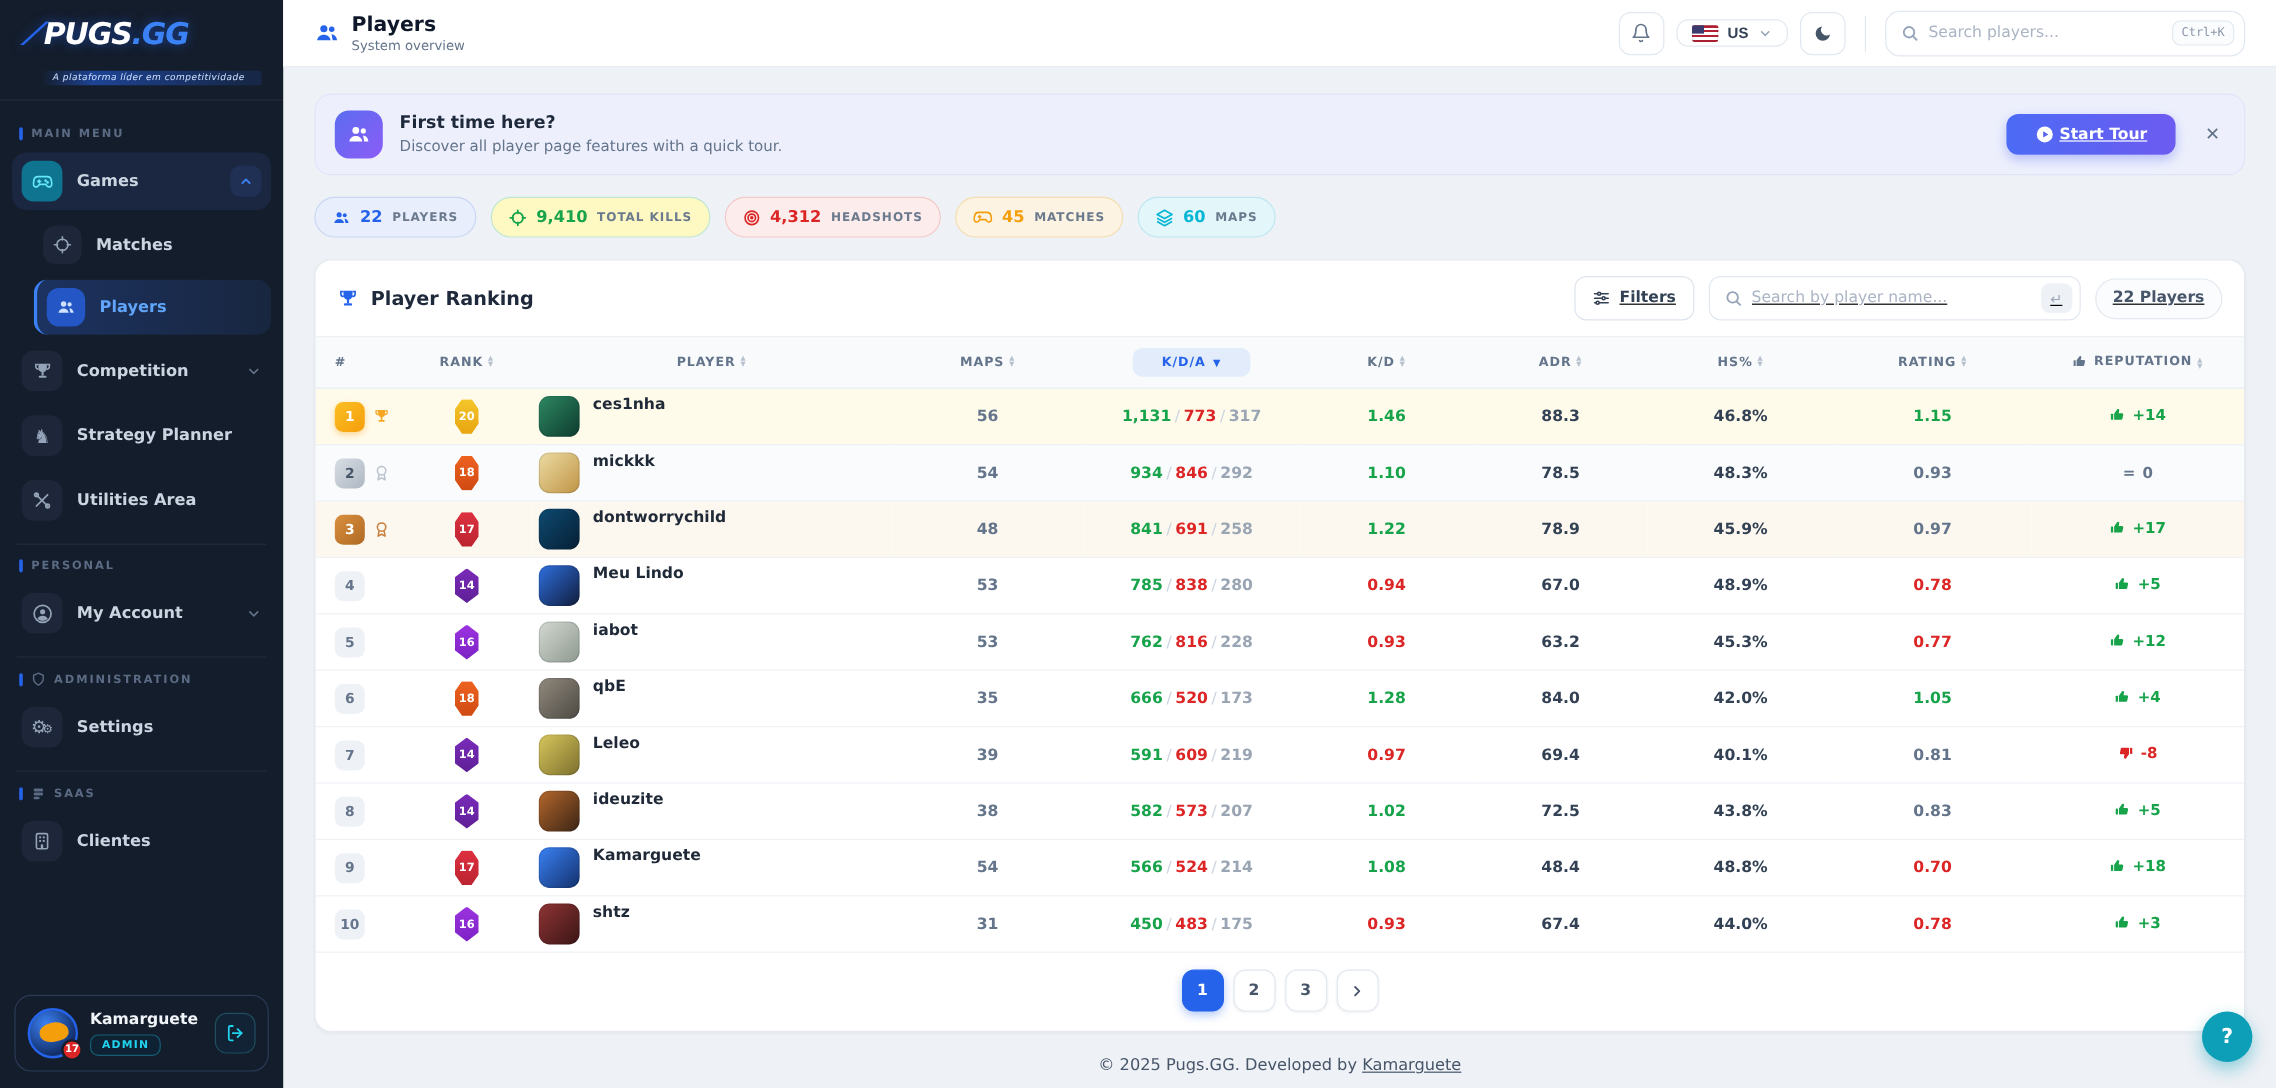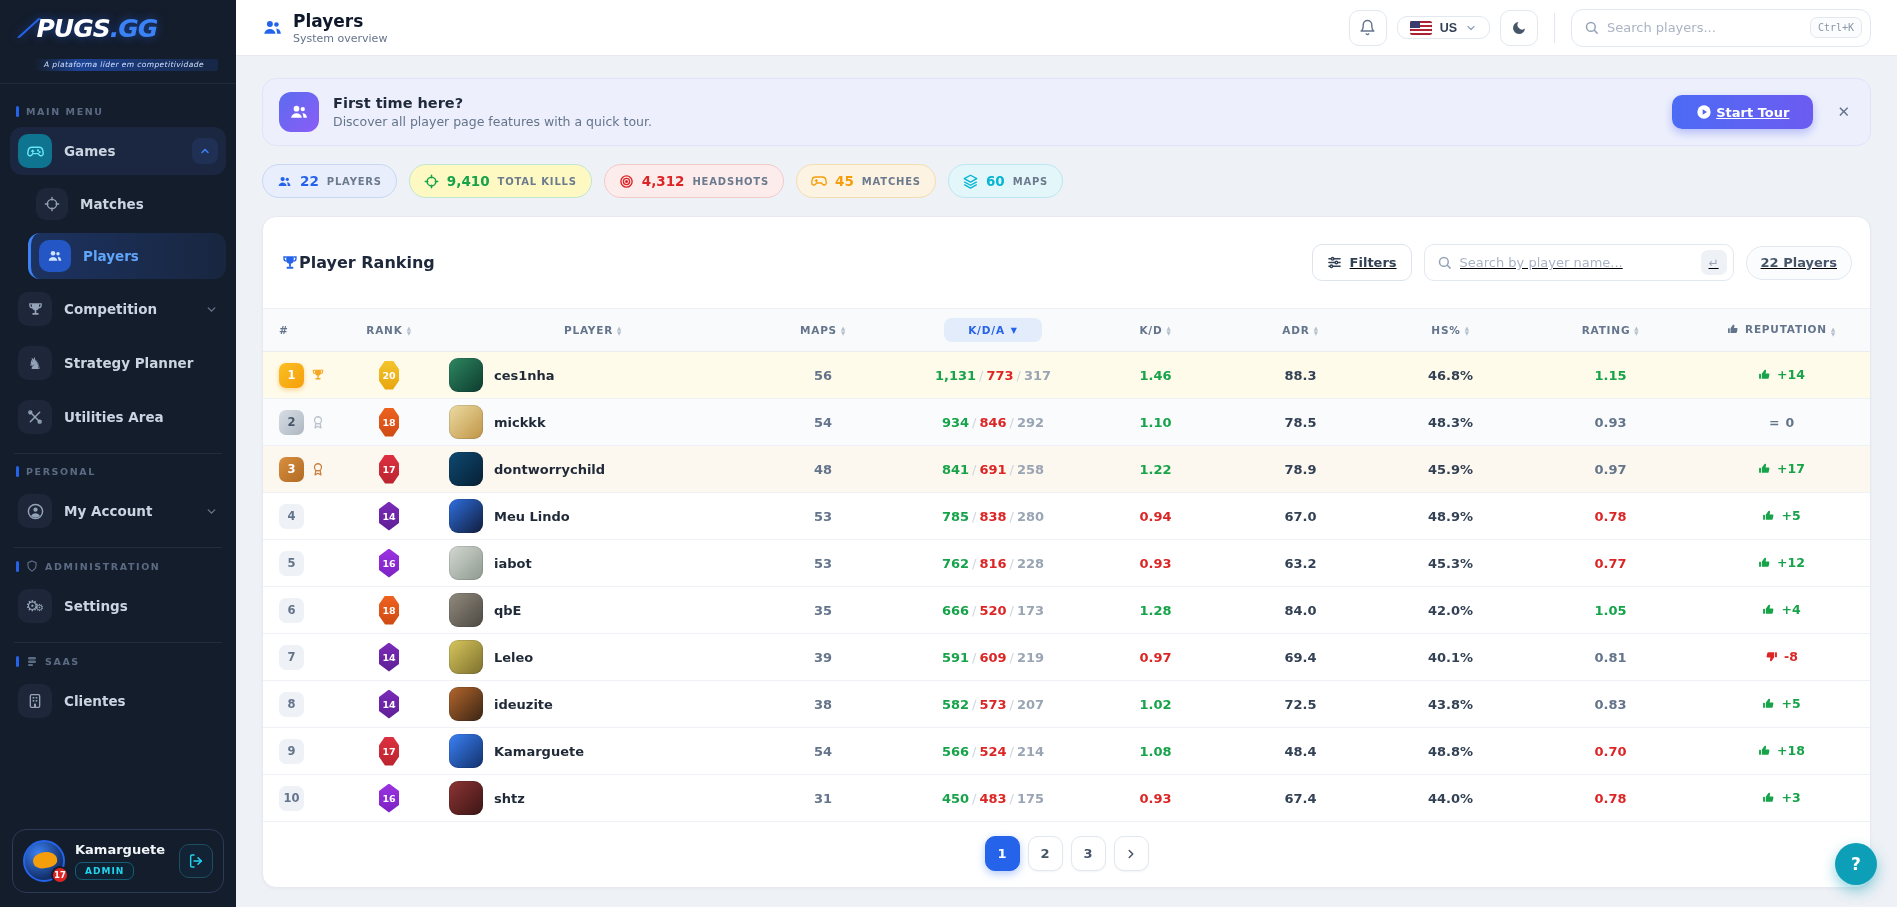--- a/index.html
+++ b/index.html
@@ -71,21 +71,21 @@
   .pill .pv { font-size:13.5px; }
   .pill .pl { font-size:10px; font-weight:700; letter-spacing:.8px; color:#6b7a8d; }
   .pill.blue  { background:#e8eefb; border-color:#c9d7f4; } .pill.blue .pv, .pill.blue .pi { color:#2563eb; }
   .pill.green { background:#fef9c3; border-color:#bfe7d1; } .pill.green .pv,.pill.green .pi { color:#16a34a; }
   .pill.red   { background:#fdecec; border-color:#f4c9c9; } .pill.red .pv, .pill.red .pi  { color:#dc2626; }
   .pill.orange{ background:#fdf3e2; border-color:#f3deb2; } .pill.orange .pv,.pill.orange .pi{ color:#f59e0b; }
   .pill.cyan  { background:#e3f6fa; border-color:#bde7f0; } .pill.cyan .pv,.pill.cyan .pi { color:#06b6d4; }
 
   
   .card { background:#fff; border:1px solid #e6eaf0; border-radius:14px; margin-top:18px; box-shadow:0 1px 3px rgba(15,23,42,.04); overflow:hidden; }
-  .card-head { display:flex; align-items:center; padding:27px 18px; }
+  .card-head { display:flex; align-items:center; padding:13px 18px; gap:10px; }
   .card-title { font-size:16px; font-weight:800; color:#1e293b; }
   .card-head-right { margin-left:auto; display:flex; align-items:center; gap:12px;text-decoration:underline; }
   .filters-btn { display:flex; align-items:center; gap:8px; height:37px; padding:0 14px; border:1px solid #dde4ec; border-radius:10px; background:#fff; font-size:13px; font-weight:700; color:#334155; cursor:pointer; font-family:inherit; }
   .table-search { display:flex; align-items:center; gap:8px; width:310px; height:37px; border:1px solid #e2e8f0; border-radius:10px; padding:0 6px 0 12px; color:#94a3b8; background:#fff; }
   .table-search input { border:none; outline:none; flex:1; font-size:13px; color:#334155; font-family:inherit; min-width:0; }
   .table-search input::placeholder { color:#aab4c4; }
   .enter-kbd { width:26px; height:25px; border-radius:7px; background:#eef1f6; color:#9aa6b6; font-size:12px; display:flex; align-items:center; justify-content:center; }
   .count-badge { height:34px; display:flex; align-items:center; padding:0 14px; border:1px solid #e2e8f0; border-radius:999px; background:#fbfcfe; font-size:13px; font-weight:700; color:#475569; }
 
   table { width:100%; border-collapse:collapse; }
@@ -102,21 +102,21 @@
   .pos-badge.gold   { background:linear-gradient(135deg,#fbbf24,#f59e0b); color:#fff; box-shadow:0 2px 5px rgba(245,158,11,.4); }
   .pos-badge.silver { background:linear-gradient(135deg,#d7dde4,#aeb7c2); color:#475569; }
   .pos-badge.bronze { background:linear-gradient(135deg,#d98f3e,#b06a24); color:#fff; }
   .medal { color:#c3ccd6; } .medal.gold { color:#f5a623; } .medal.silver { color:#b9c2cd; } .medal.bronze { color:#c97f3d; }
   .rank-badge { width:20px; height:29px; display:inline-flex; align-items:center; justify-content:center; color:#fff; font-size:9.5px; font-weight:700; }
   .shape-oct { clip-path:polygon(30% 0,70% 0,100% 30%,100% 70%,70% 100%,30% 100%,0 70%,0 30%); }
   .shape-hex { clip-path:polygon(50% 0,100% 26%,100% 74%,50% 100%,0 74%,0 26%); }
   .rb-gold { background:linear-gradient(180deg,#f4c52c,#e8a50e); } .rb-orange { background:linear-gradient(180deg,#ee6220,#cf4a12); }
   .rb-red { background:linear-gradient(180deg,#dd3040,#bb2430); } .rb-purple { background:linear-gradient(180deg,#9b33e0,#7c22c4); }
   .rb-darkpurple { background:linear-gradient(180deg,#7a2bb8,#5e1f96); }
-  .player-cell { display:flex; align-items:center; gap:11px; text-align:left; }
+  .player-cell { display:flex; align-items:flex-start; gap:11px; text-align:left; }
   .avatar { width:34px; height:34px; border-radius:9px; flex-shrink:0; box-shadow:0 0 0 1px rgba(15,23,42,.12) inset; }
   .pname { font-size:13px; font-weight:700; color:#1f2937; }
   .maps-val { color:#64748b; font-weight:600; }
   .g { color:#16a34a; } .r { color:#dc2626; } .n { color:#64748b; } .mut { color:#9aa5b4; }
   .kda-sep { color:#cbd5e1; font-weight:500; padding:0 3px; }
   .rep { display:inline-flex; align-items:center; gap:6px; font-weight:800; font-size:12.5px; }
 
   .pagination { display:flex; justify-content:center; gap:8px; padding:14px 0 16px; }
   .page-btn { min-width:35px; height:35px; border-radius:10px; border:1px solid #e2e8f0; background:#fff; color:#475569; font-size:13px; font-weight:700; cursor:pointer; display:flex; align-items:center; justify-content:center; font-family:inherit; box-shadow:0 1px 2px rgba(15,23,42,.05); }
   .page-btn.active { background:#2563eb; border-color:#2563eb; color:#fff; box-shadow:0 3px 8px rgba(37,99,235,.35); }

